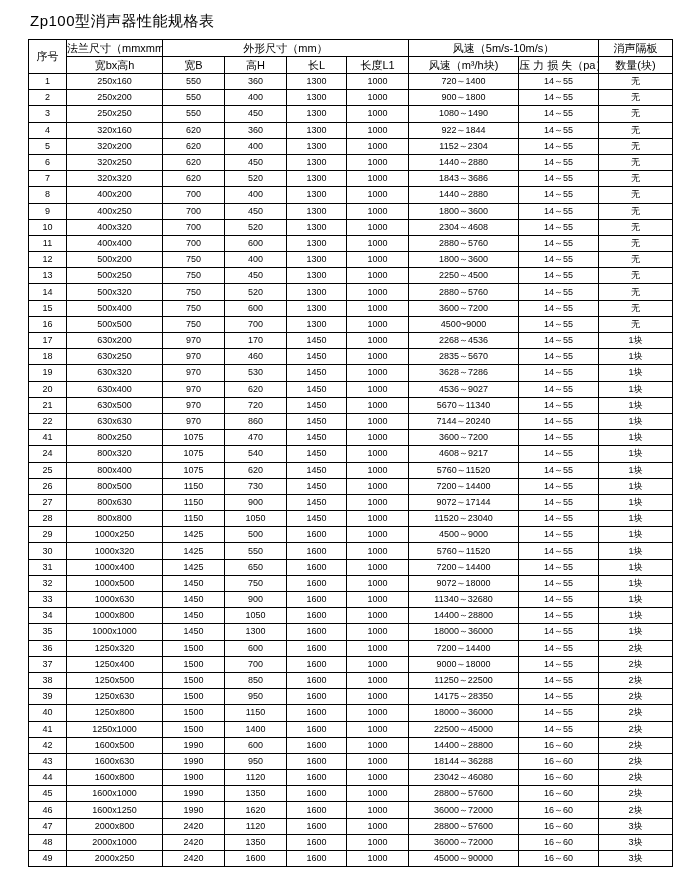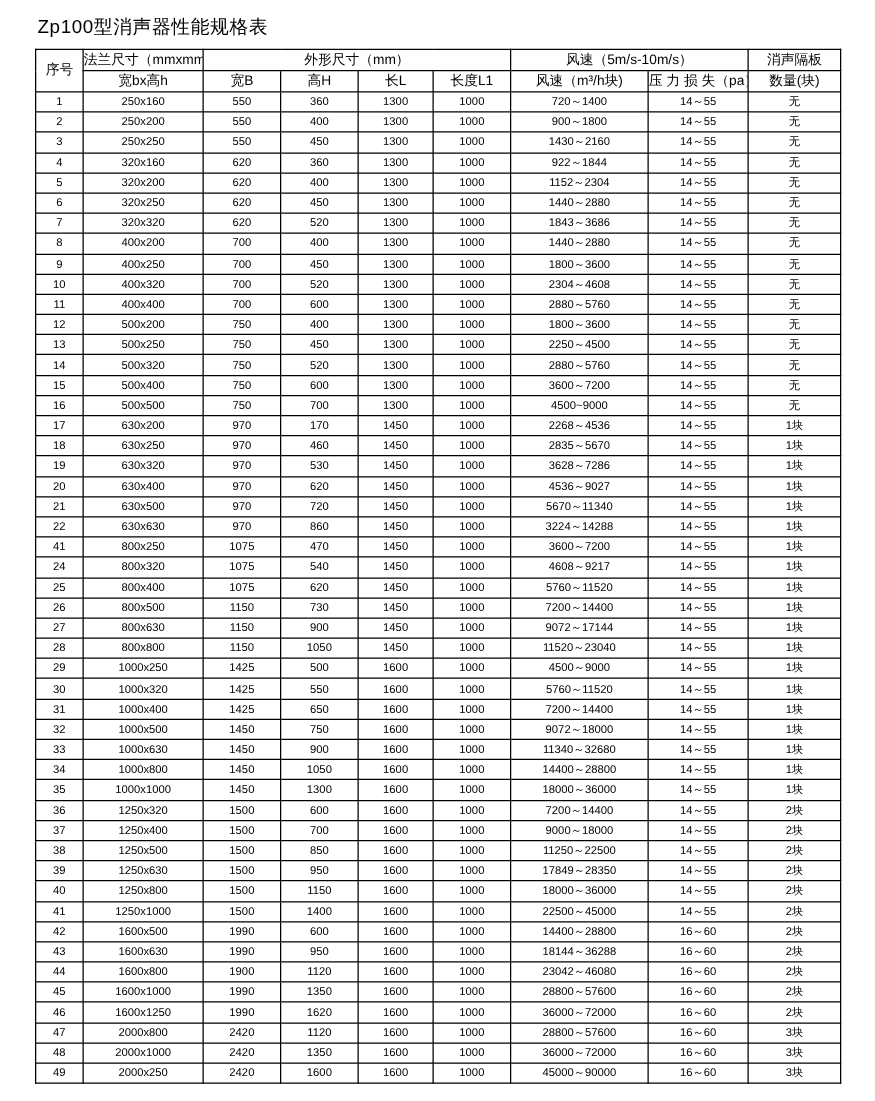--- a/index.html
+++ b/index.html
@@ -127,21 +127,21 @@
           <td class="num tnum">14～55</td>
           <td class="num tnum">无</td>
         </tr>
         <tr>
           <td class="num tnum">3</td>
           <td class="num tnum">250x250</td>
           <td class="num tnum">550</td>
           <td class="num tnum">450</td>
           <td class="num tnum">1300</td>
           <td class="num tnum">1000</td>
-          <td class="num tnum">1430～2160</td>
+          <td class="num tnum">1080～1490</td>
           <td class="num tnum">14～55</td>
           <td class="num tnum">无</td>
         </tr>
         <tr>
           <td class="num tnum">4</td>
           <td class="num tnum">320x160</td>
           <td class="num tnum">620</td>
           <td class="num tnum">360</td>
           <td class="num tnum">1300</td>
           <td class="num tnum">1000</td>
@@ -336,21 +336,21 @@
           <td class="num tnum">14～55</td>
           <td class="num tnum">1块</td>
         </tr>
         <tr>
           <td class="num tnum">22</td>
           <td class="num tnum">630x630</td>
           <td class="num tnum">970</td>
           <td class="num tnum">860</td>
           <td class="num tnum">1450</td>
           <td class="num tnum">1000</td>
-          <td class="num tnum">3224～14288</td>
+          <td class="num tnum">7144～20240</td>
           <td class="num tnum">14～55</td>
           <td class="num tnum">1块</td>
         </tr>
         <tr>
           <td class="num tnum">41</td>
           <td class="num tnum">800x250</td>
           <td class="num tnum">1075</td>
           <td class="num tnum">470</td>
           <td class="num tnum">1450</td>
           <td class="num tnum">1000</td>
@@ -523,21 +523,21 @@
           <td class="num tnum">14～55</td>
           <td class="num tnum">2块</td>
         </tr>
         <tr>
           <td class="num tnum">39</td>
           <td class="num tnum">1250x630</td>
           <td class="num tnum">1500</td>
           <td class="num tnum">950</td>
           <td class="num tnum">1600</td>
           <td class="num tnum">1000</td>
-          <td class="num tnum">17849～28350</td>
+          <td class="num tnum">14175～28350</td>
           <td class="num tnum">14～55</td>
           <td class="num tnum">2块</td>
         </tr>
         <tr>
           <td class="num tnum">40</td>
           <td class="num tnum">1250x800</td>
           <td class="num tnum">1500</td>
           <td class="num tnum">1150</td>
           <td class="num tnum">1600</td>
           <td class="num tnum">1000</td>

